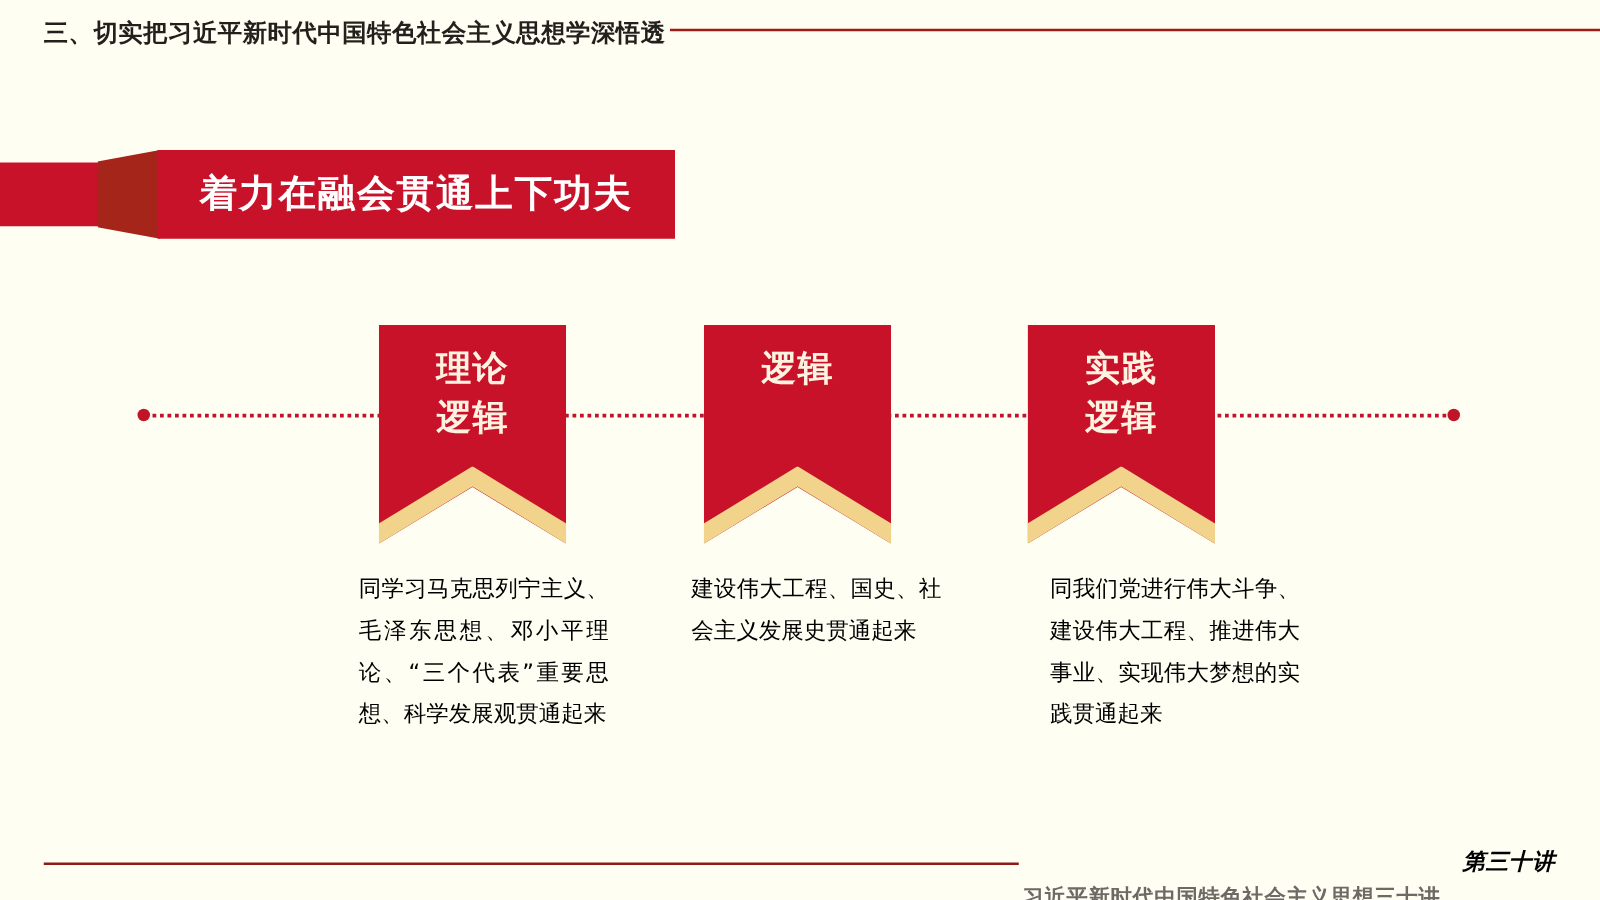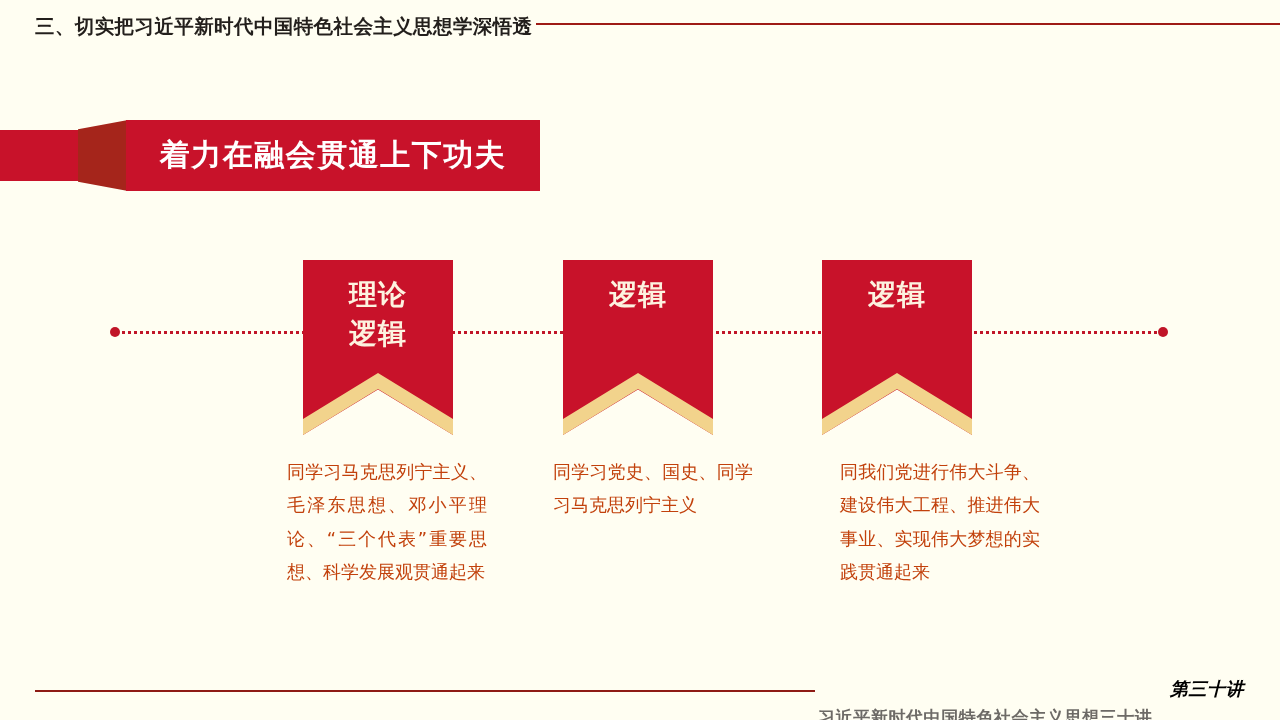--- a/index.html
+++ b/index.html
@@ -155,21 +155,21 @@
   #pennant-1 { left: 303px; }
   #pennant-2 { left: 563px; }
   #pennant-3 { left: 822px; }
 
   
   .desc {
     position: absolute;
     top: 455px;
     width: 200px;
     font-size: 18px;
-    color: #c2410c;
+    color: #000000;
     line-height: 1.85;
     text-align: justify;
     text-justify: inter-ideograph;
   }
   #desc-1 { left: 287px; }
   #desc-2 { left: 553px; }
   #desc-3 { left: 840px; }
 
   
   #slide-footer {
@@ -246,25 +246,26 @@
   <div class="pennant-chevron"></div>
   <div class="pennant-label">
     <div>逻辑</div>
   </div>
 </div>
 
 <div class="pennant" id="pennant-3">
   <div class="pennant-shape"></div>
   <div class="pennant-chevron"></div>
   <div class="pennant-label">
+    <div>实践</div>
     <div>逻辑</div>
   </div>
 </div>
 
 <div class="desc" id="desc-1">同学习马克思列宁主义、毛泽东思想、邓小平理论、“三个代表”重要思想、科学发展观贯通起来</div>
-<div class="desc" id="desc-2">同学习党史、国史、同学习马克思列宁主义</div>
+<div class="desc" id="desc-2">建设伟大工程、国史、社会主义发展史贯通起来</div>
 <div class="desc" id="desc-3">同我们党进行伟大斗争、建设伟大工程、推进伟大事业、实现伟大梦想的实践贯通起来</div>
 
 <div id="slide-footer">
   <div id="footer-rule"></div>
   <div id="footer-series">习近平新时代中国特色社会主义思想三十讲</div>
   <div id="footer-lecture">第三十讲</div>
 </div>
 
 </body></html>

